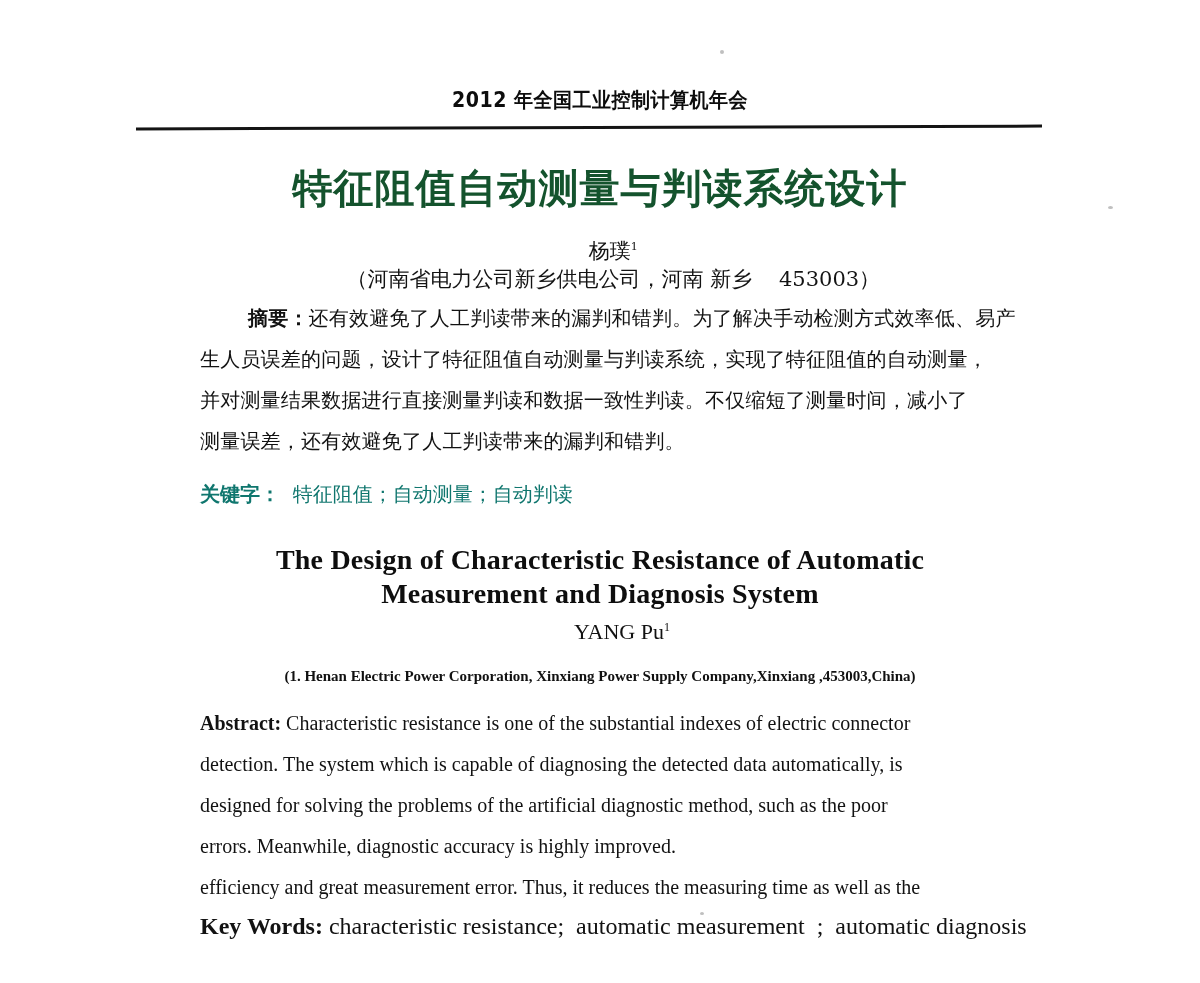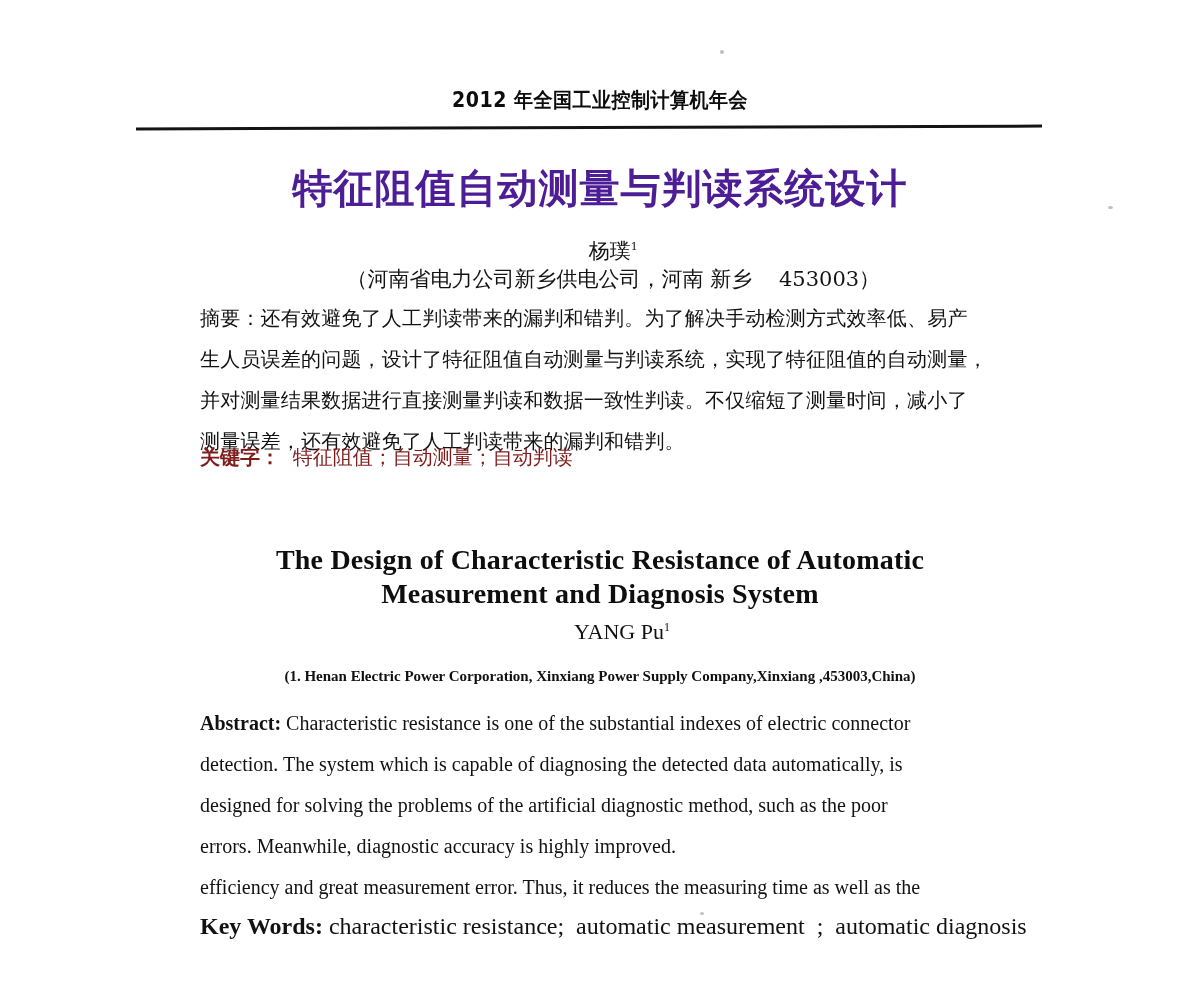--- a/index.html
+++ b/index.html
@@ -61,21 +61,21 @@
   .cn-title {
     position: absolute;
     left: 0;
     top: 134px;
     width: 1200px;
     text-align: center;
     font-family: "DejaVu Sans", sans-serif;
     font-weight: bold;
     font-size: 40px;
     letter-spacing: 1px;
-    color: #4c1d95;
+    color: #14532d;
   }
 
   .authors-cn {
     position: absolute;
     left: 0;
     top: 213px;
     width: 1200px;
     text-align: center;
     font-family: "DejaVu Serif", serif;
     font-size: 21px;
@@ -96,29 +96,30 @@
   }
   .cn-line {
     font-family: "DejaVu Sans", sans-serif;
     font-size: 20px;
     line-height: 41px;
     color: #121212;
     white-space: pre;
     letter-spacing: 0.2px;
   }
   .cn-line .lbl {
-    font-weight: normal;
+    font-weight: bold;
+    margin-left: 48px;
   }
   .cn-keywords {
     position: absolute;
     left: 200px;
-    top: 444px;
+    top: 481px;
     font-family: "DejaVu Sans", sans-serif;
     font-size: 20px;
-    color: #7f1d1d;
+    color: #0f766e;
     white-space: pre;
   }
   .cn-keywords .lbl { font-weight: bold; }
 
   
   .en-title {
     position: absolute;
     left: 0;
     width: 1200px;
     text-align: center;

